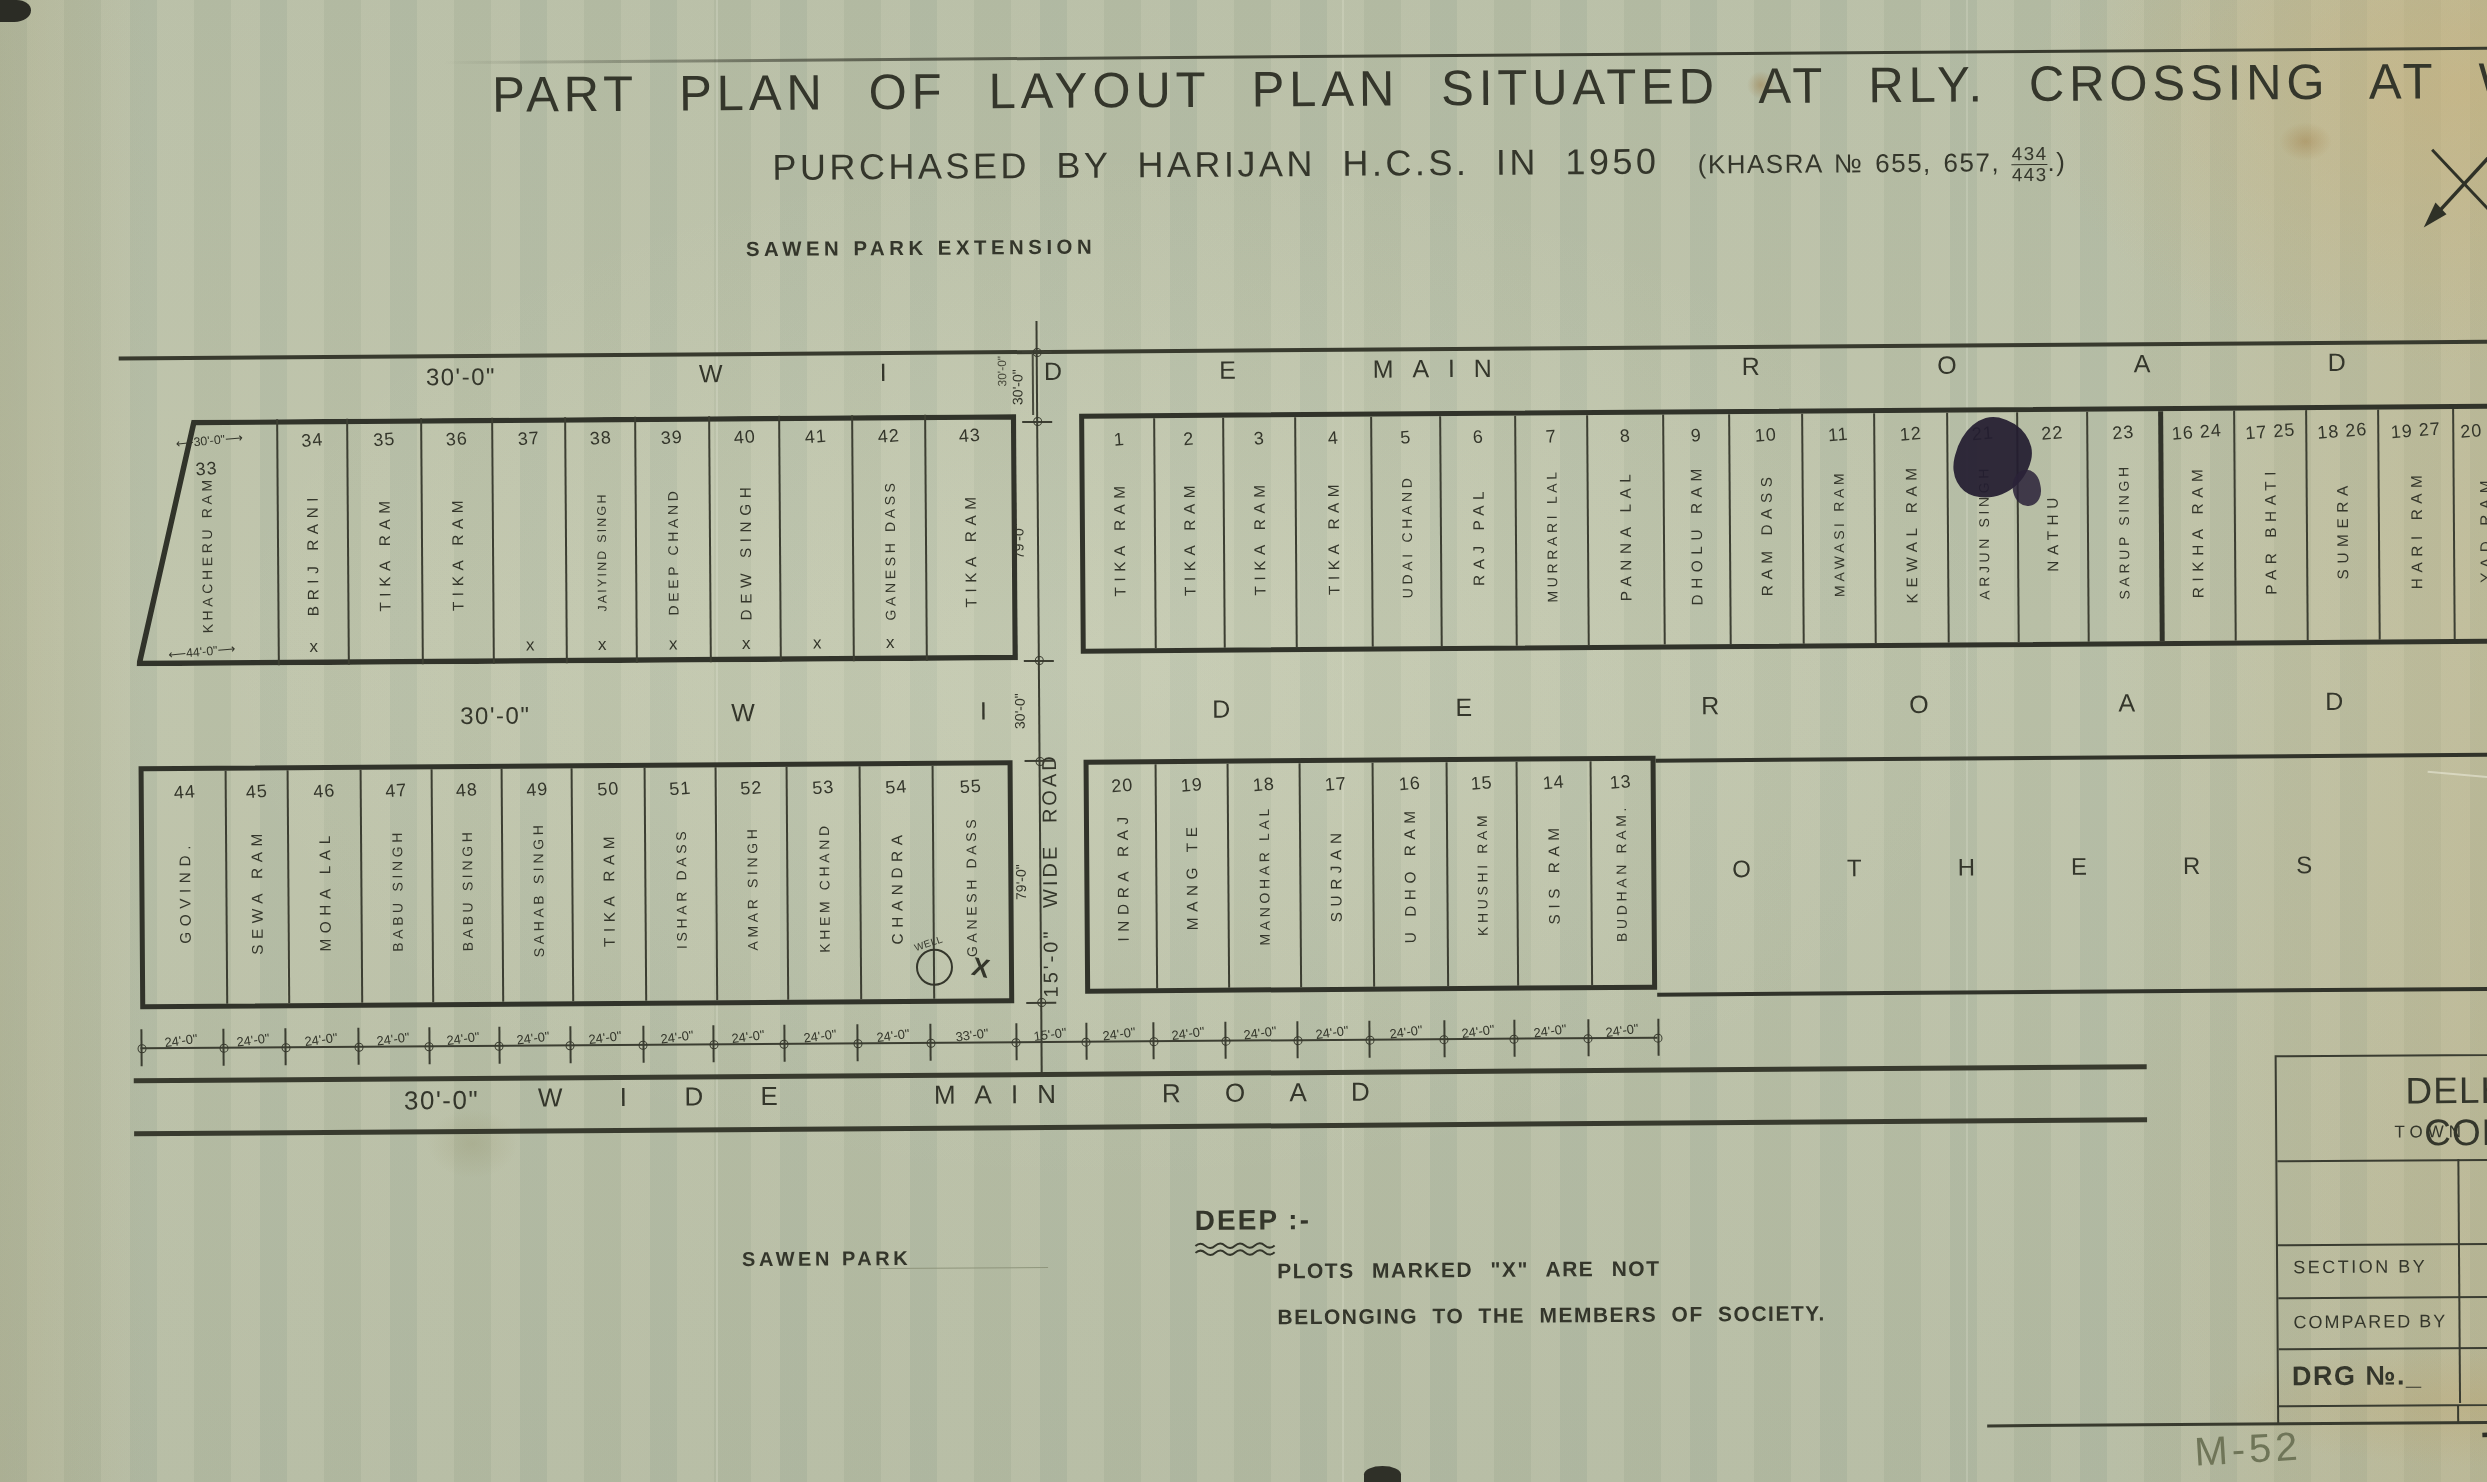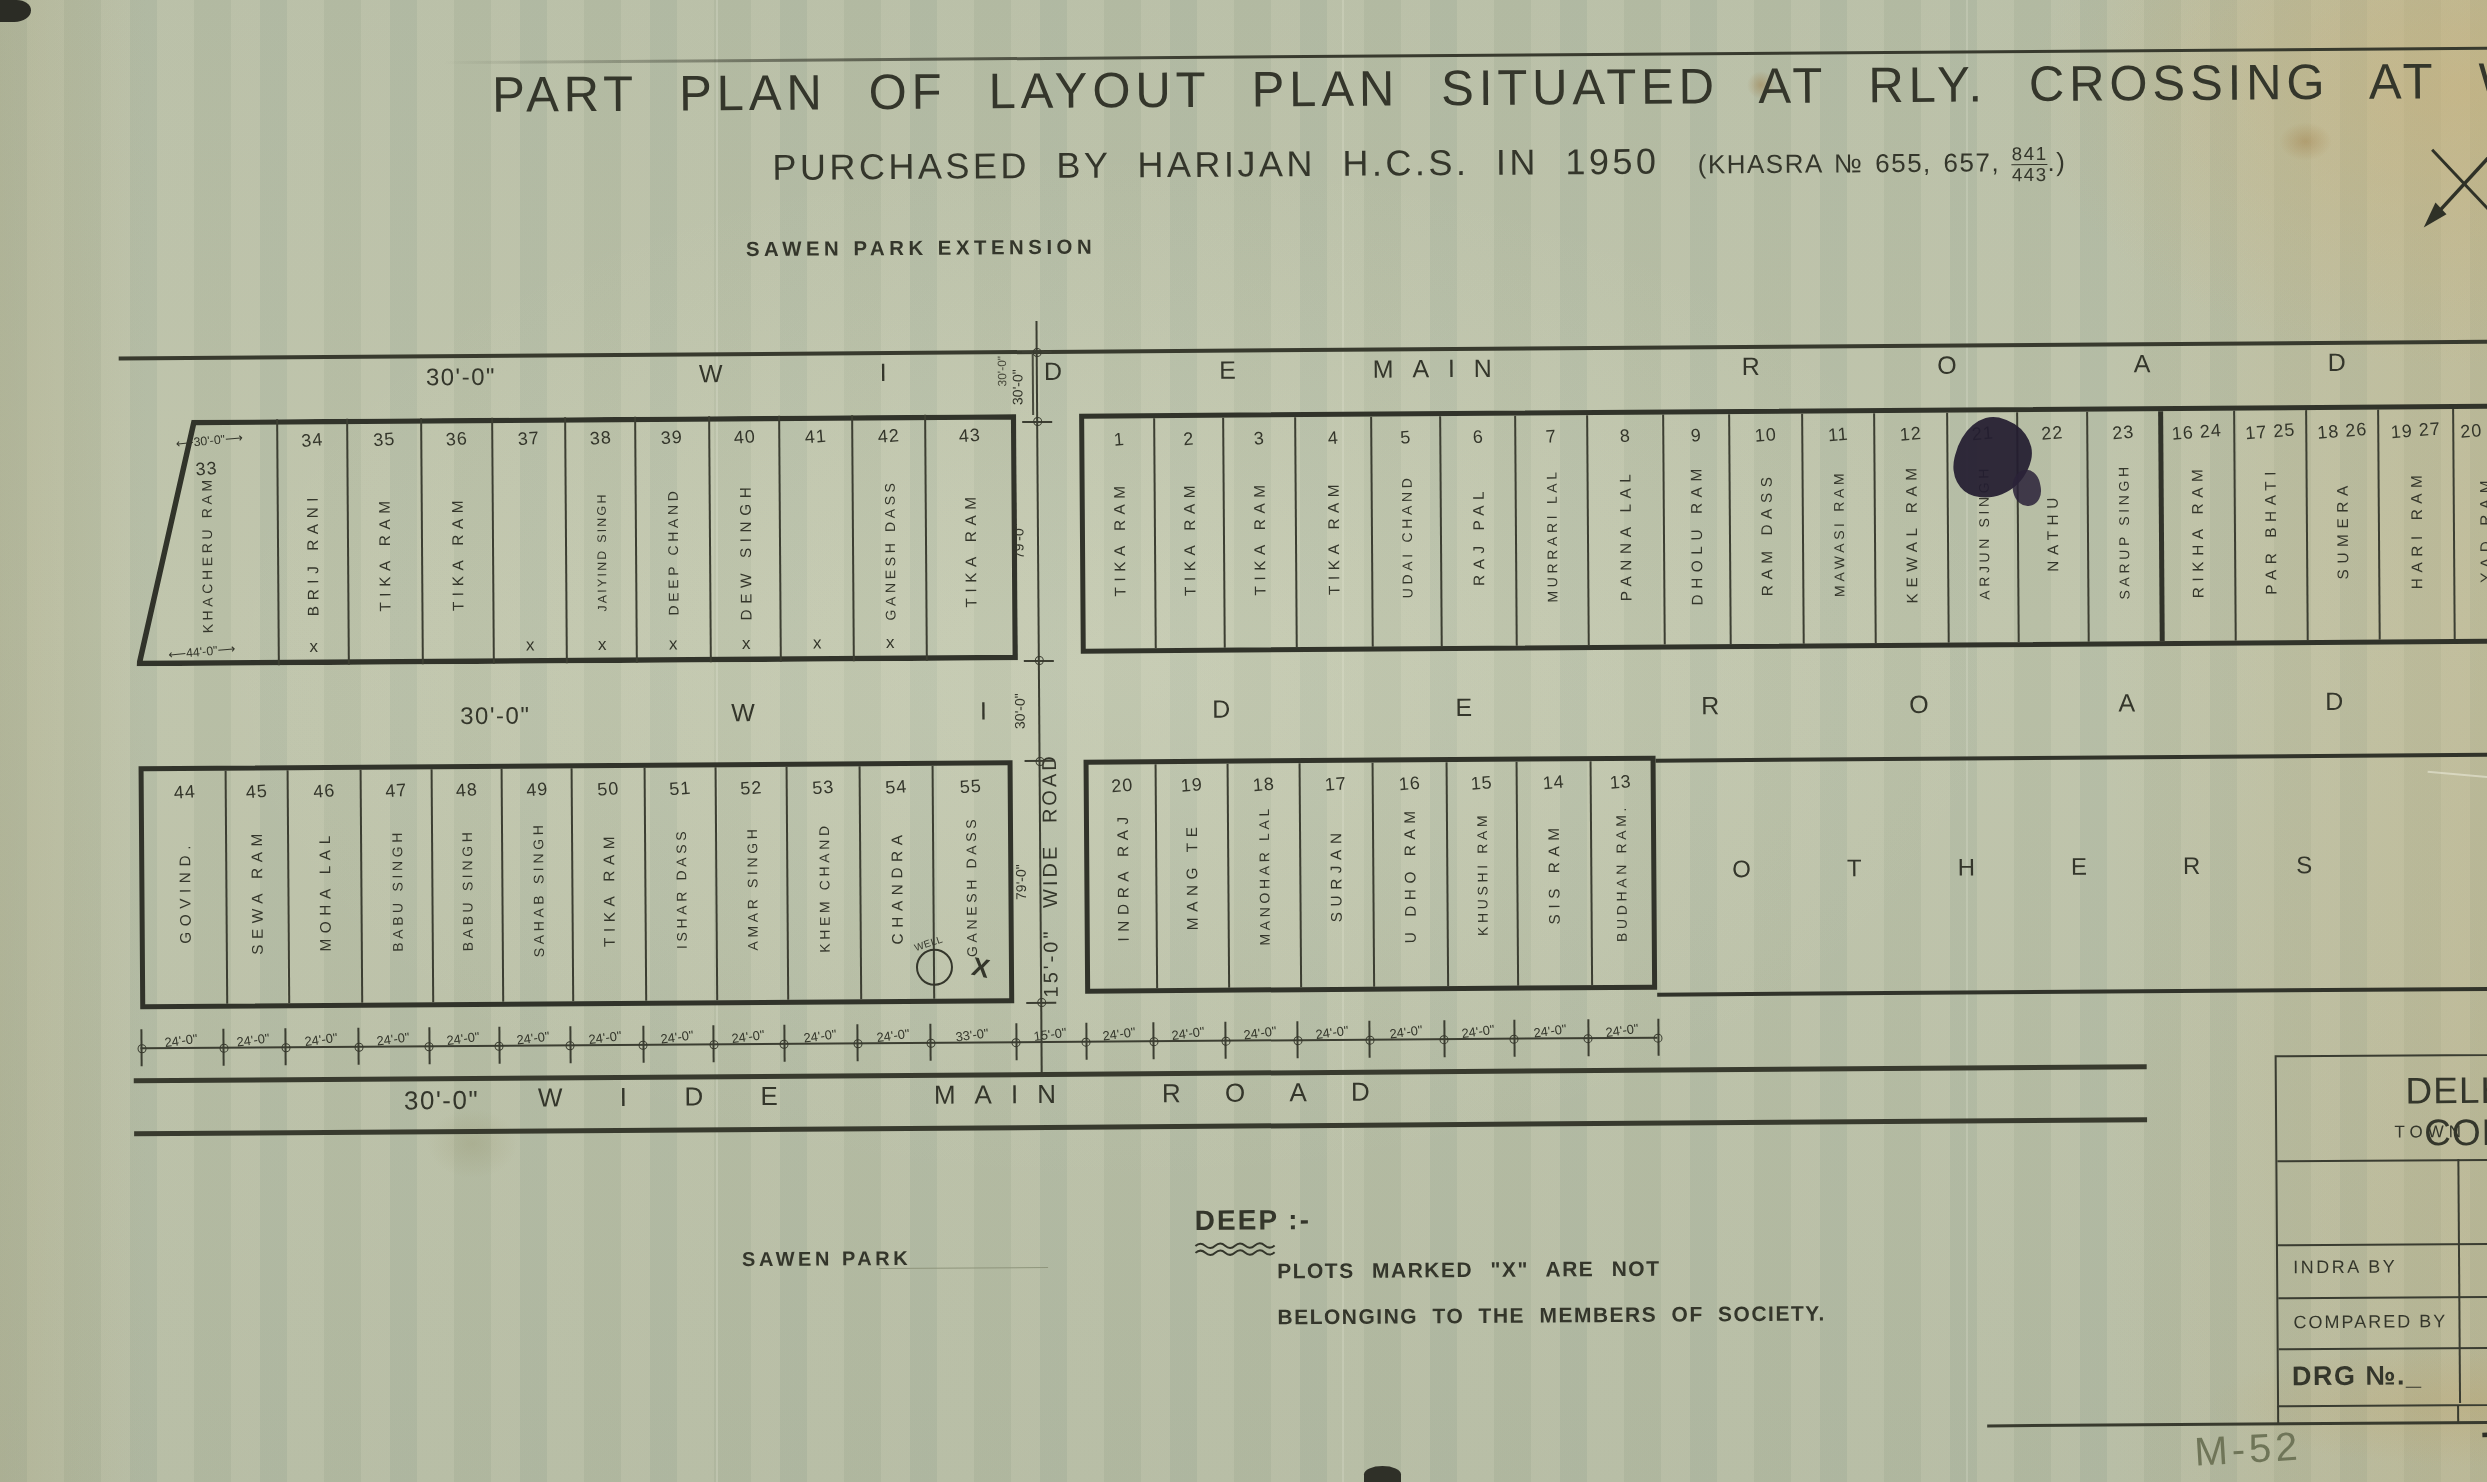--- a/index.html
+++ b/index.html
@@ -70,21 +70,21 @@
     <div class="abs" style="left:448px;top:54px;width:2416px;height:2.5px;background:linear-gradient(90deg,rgba(56,58,46,0),rgba(56,58,46,.6) 14%,#383a2e 32%);"></div>
 
     <div class="hline" style="left:1982px;top:1428px;width:880px;height:2.5px;"></div>
 
     <div class="title1">PART PLAN OF LAYOUT PLAN SITUATED AT RLY. CROSSING AT WAZIR PUR. ROAD DELHI.</div>
     <div class="title2">
       <span>PURCHASED BY HARIJAN H.C.S. IN 1950</span>
       <span class="khasra">
         &nbsp;<span>(KHASRA № 655, 657,</span>
         <span class="frac">
-            <span>841</span>
+            <span>434</span>
             <span class="fbar"></span>
             <span>443</span>
           </span><span>.)</span>
       </span>
     </div>
 
     <div class="abs" style="left:749px;top:233px;font-size:20.4px;letter-spacing:4.5px;font-weight:bold;">SAWEN PARK EXTENSION</div>
 
     <div class="hline" style="left:121px;top:347px;width:2684px;height:4px;"></div>
     <div class="rlabel" style="left:428px;top:356px;">30'-0"</div>
@@ -489,21 +489,21 @@
 
     <div class="abs" style="left:2272px;top:1061px;width:593px;height:352px;border:2.5px solid #3a3c31;box-sizing:border-box;">
       <div class="abs" style="left:0;top:14px;width:100%;text-align:center;font-size:37px;letter-spacing:1px;word-spacing:10px;">DELHI MUNCIPAL CORPORATION.</div>
       <div class="abs" style="left:0;top:66px;width:100%;text-align:center;font-size:17px;letter-spacing:5px;word-spacing:13px;">TOWN PLANNING SECTION</div>
       <div class="tb-line" style="left:0;top:103px;width:100%;height:2px;"></div>
       <div class="tb-line" style="left:0;top:187px;width:100%;height:2px;"></div>
       <div class="tb-line" style="left:0;top:240px;width:100%;height:2px;"></div>
       <div class="tb-line" style="left:0;top:291px;width:100%;height:2px;"></div>
       <div class="tb-line" style="left:180px;top:103px;width:2px;height:244px;"></div>
 
-      <div class="abs" style="left:15px;top:200px;font-size:18px;letter-spacing:2.5px;">INDRA BY</div>
+      <div class="abs" style="left:15px;top:200px;font-size:18px;letter-spacing:2.5px;">SECTION BY</div>
       <svg class="sig" style="left:199px;top:190px;" width="179" height="32" viewBox="0 0 360 64">
         <path d="M24,40 c8,-30 56,-32 46,-4 c-8,22 -46,18 -32,-8 M70,28 c32,-16 84,8 126,-8 c42,-14 92,10 150,-8" fill="none" stroke="#2f3127" stroke-width="4"></path>
         <line x1="34" y1="56" x2="344" y2="42" stroke="#2f3127" stroke-width="3"></line>
       </svg>
 
       <div class="abs" style="left:15px;top:255px;font-size:18px;letter-spacing:2px;">COMPARED BY</div>
 
       <div class="abs" style="left:13px;top:304px;font-size:27px;letter-spacing:1.5px;font-weight:bold;">DRG №._</div>
 
     </div>

